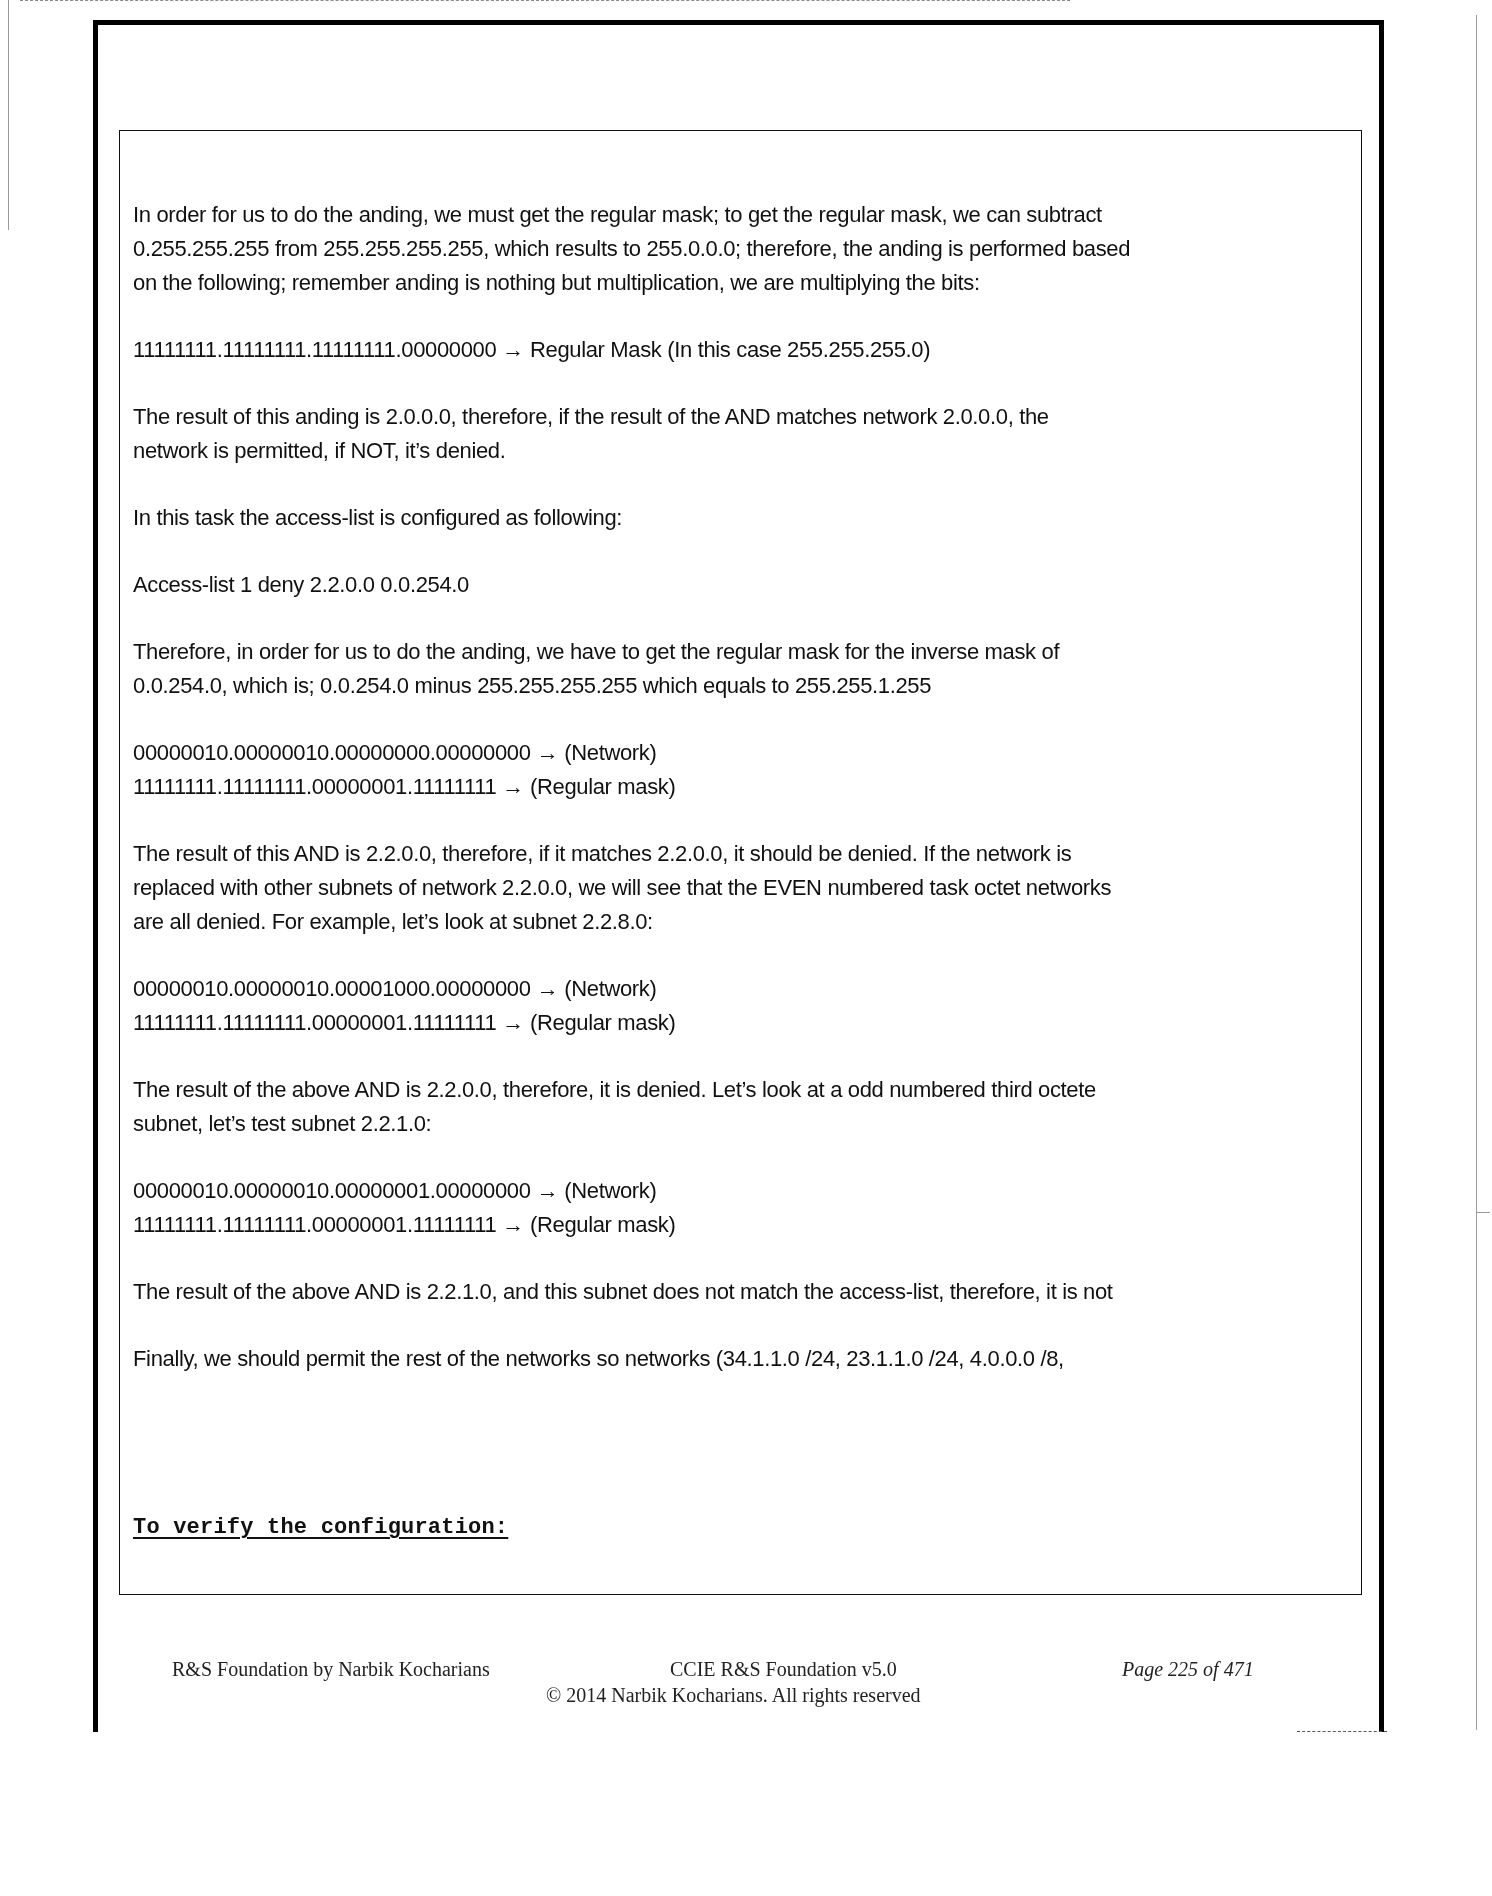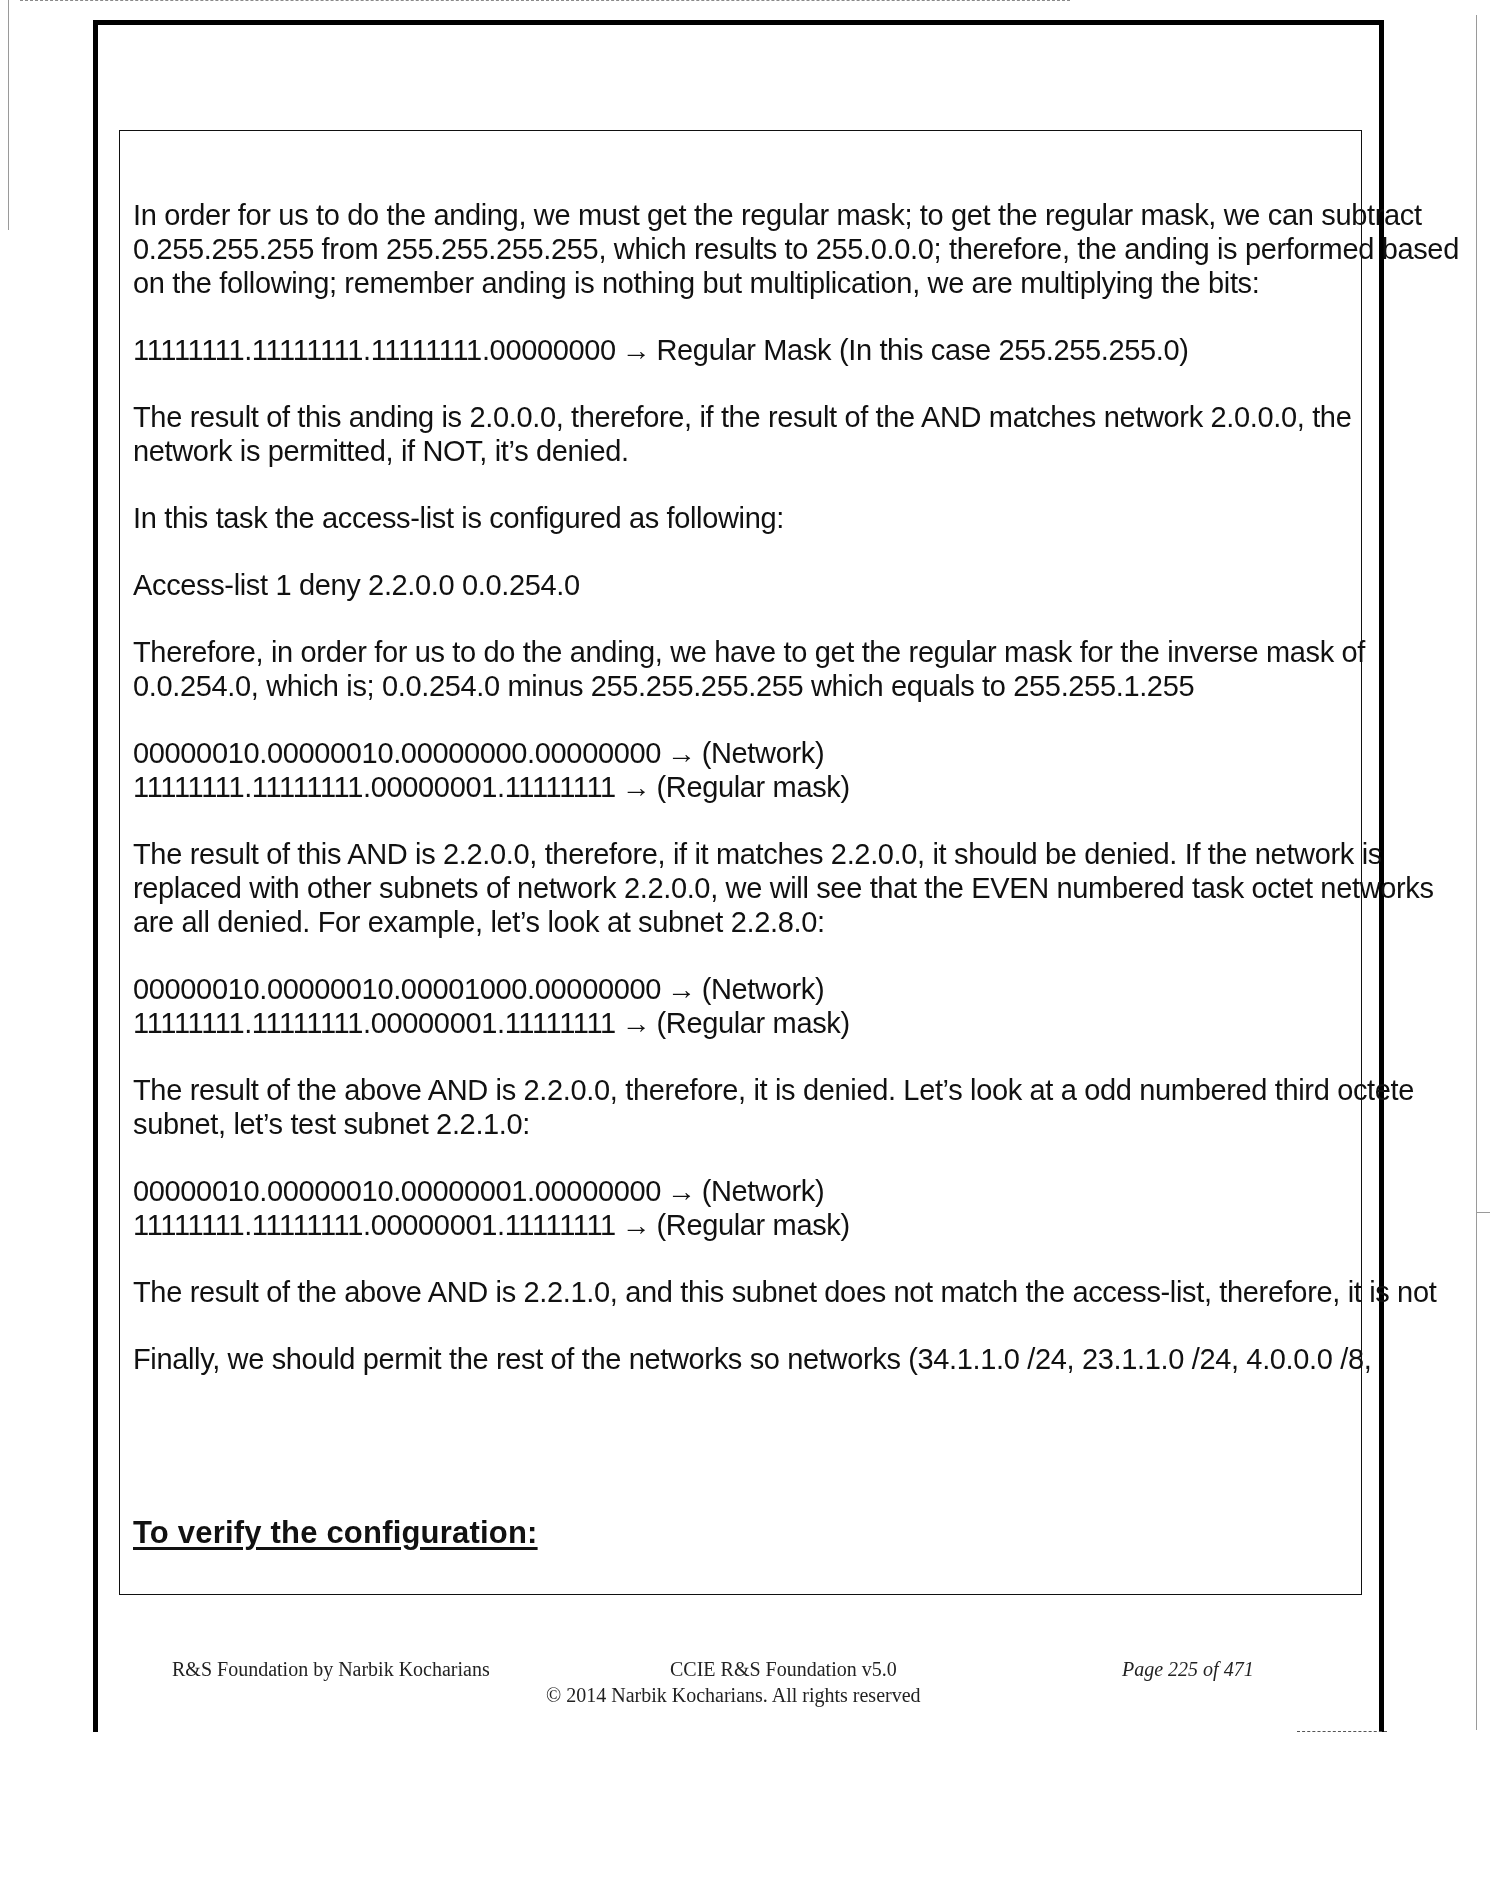--- a/index.html
+++ b/index.html
@@ -81,21 +81,21 @@
       height: 1465px;
       border: 1.5px solid #111;
       box-sizing: border-box;
     }
 
     .content {
       position: absolute;
       left: 133px;
       top: 198px;
       width: 1215px;
-      font-size: 29px;
+      font-size: 22px;
       line-height: 34px;
       letter-spacing: -0.35px;
     }
     .content p {
       margin: 0 0 33px 0;
     }
     .content p.binlines {
       margin: 0 0 33px 0;
     }
     .content .line {
@@ -104,23 +104,23 @@
     }
     .arrow {
       display: inline-block;
       margin: 0 6px;
     }
 
     .section-heading {
       position: absolute;
       left: 133px;
       top: 1515px;
-      font-family: Liberation Sans, sans-serif;
+      font-family: Liberation Mono, monospace;
       font-weight: bold;
-      font-size: 31px;
+      font-size: 22px;
       text-decoration: underline;
       text-underline-offset: 4px;
       letter-spacing: 0.2px;
       color: #111;
     }
 
     
     .footer {
       position: absolute;
       left: 0;

